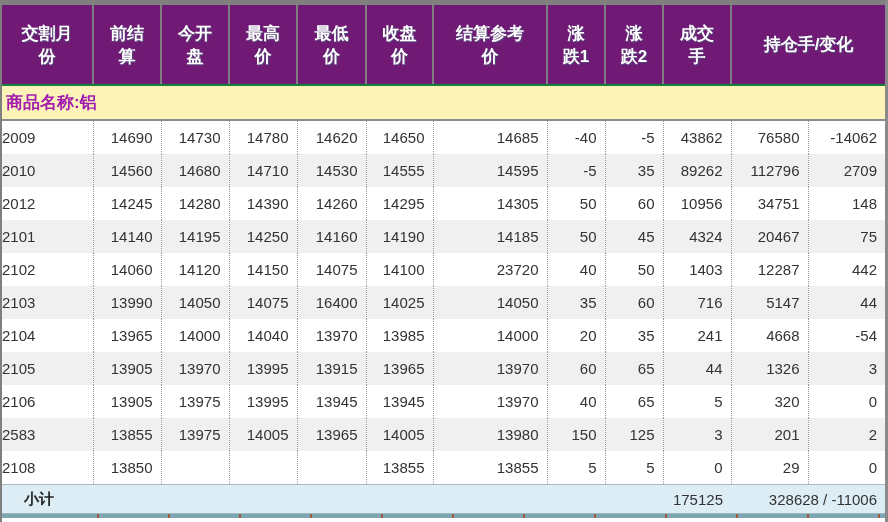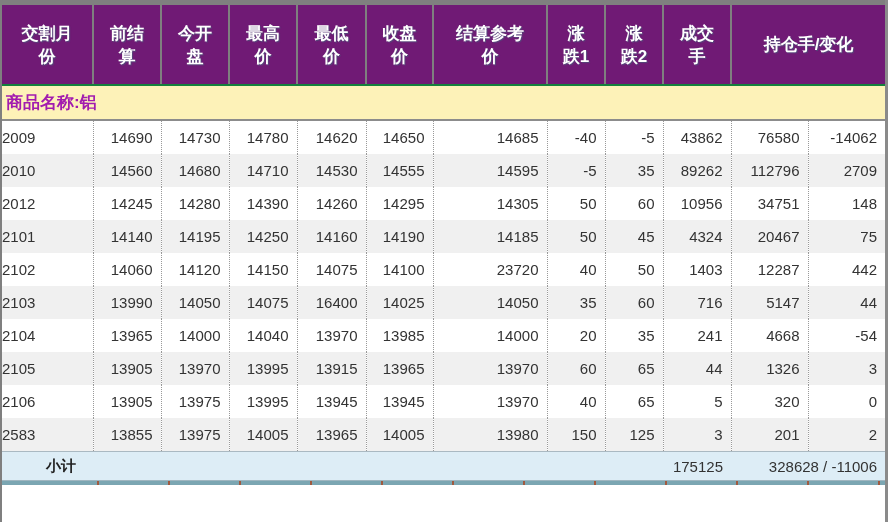--- a/index.html
+++ b/index.html
@@ -77,21 +77,21 @@
     background: #ddedf6;
     color: #333333;
     font-size: 15px;
     border-top: 1px solid #aab9c2;
     padding: 0 8px 0 0;
     white-space: nowrap;
   }
   tfoot td.subtotal-label {
     font-weight: bold;
     text-align: left;
-    padding-left: 44px;
+    padding-left: 22px;
     color: #222222;
   }
   tfoot td.num { text-align: right; }
   
   .bottom-sep {
     height: 1px;
     background: #9fb6c0;
   }
   .bottom-band {
     height: 4px;
@@ -275,20 +275,34 @@
           <td>14005</td>
           <td>13965</td>
           <td>14005</td>
           <td>13980</td>
           <td>150</td>
           <td>125</td>
           <td>3</td>
           <td>201</td>
           <td>2</td>
         </tr>
+        <tr>
+          <td>2108</td>
+          <td>13850</td>
+          <td></td>
+          <td></td>
+          <td></td>
+          <td>13855</td>
+          <td>13855</td>
+          <td>5</td>
+          <td>5</td>
+          <td>0</td>
+          <td>29</td>
+          <td>0</td>
+        </tr>
       </tbody>
     <tfoot>
       <tr>
         <td colspan="9" class="subtotal-label">小计</td>
         <td class="num">175125</td>
         <td colspan="2" class="num">328628 / -11006</td>
       </tr>
     </tfoot>
   </table>
 

